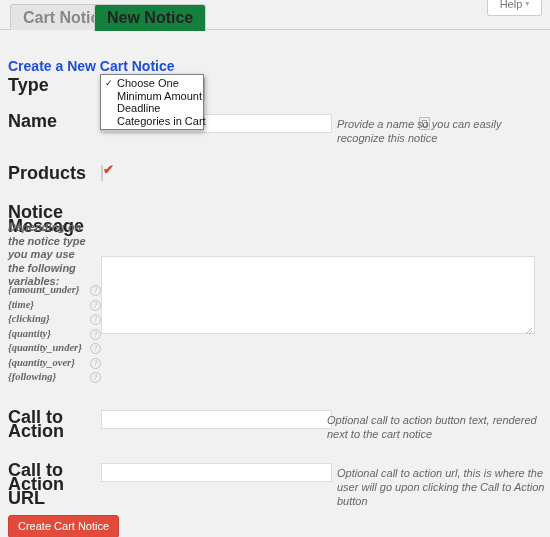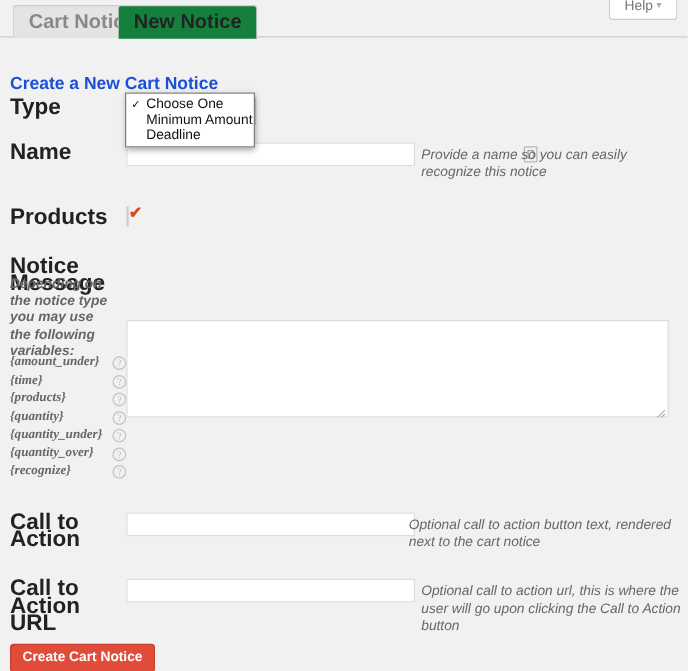--- a/index.html
+++ b/index.html
@@ -266,21 +266,21 @@
   
   .submit-btn {
     position: absolute;
     left: 8px;
     top: 515px;
     background: #e04b3a;
     border: 1px solid #c7402f;
     color: #fff;
     font-family: "Liberation Sans", sans-serif;
     font-size: 11px;
-    font-weight: bold;
+    font-weight: normal;
     padding: 4px 9px 5px 9px;
     border-radius: 3px;
     cursor: pointer;
     text-align: right;
   }
 </style>
 </head>
 <body>
 
 <div class="tabbar">
@@ -307,20 +307,23 @@
 <div class="dropdown">
   <div class="dd-item">
     <span class="check">✓</span>
     <span>Choose One</span>
   </div>
   <div class="dd-item">
     <span>Minimum Amount</span>
   </div>
   <div class="dd-item">
     <span>Deadline</span>
+  </div>
+  <div class="dd-item">
+    <span>Categories in Cart</span>
   </div>
 </div>
 
 <div class="row" style="top:114px;">
   <div class="label">Name</div>
   <div class="field" style="position:absolute;left:101px;top:0;">
     <input class="txt" type="text" placeholder="" style="">
     <span class="autofill-icon"></span>
   </div>
   <div class="desc" style="position:absolute;left:337px;top:3px;width:210px;">Provide a name so you can easily recognize this notice</div>
@@ -342,37 +345,37 @@
   <div class="varlist" style="top:78px;font-family:Liberation Serif, serif;">
     <div class="varline">
       <span>{amount_under}</span>
       <span class="qicon">?</span>
     </div>
     <div class="varline">
       <span>{time}</span>
       <span class="qicon">?</span>
     </div>
     <div class="varline">
-      <span>{products}</span>
+      <span>{clicking}</span>
       <span class="qicon">?</span>
     </div>
     <div class="varline">
       <span>{quantity}</span>
       <span class="qicon">?</span>
     </div>
     <div class="varline">
       <span>{quantity_under}</span>
       <span class="qicon">?</span>
     </div>
     <div class="varline">
       <span>{quantity_over}</span>
       <span class="qicon">?</span>
     </div>
     <div class="varline">
-      <span>{recognize}</span>
+      <span>{following}</span>
       <span class="qicon">?</span>
     </div>
   </div>
 
   <div style="position:absolute;left:101px;top:51px;">
     <textarea class="msg" style=""></textarea>
     <svg class="resize-grip" viewBox="0 0 8 8">
       <line x1="7" y1="1" x2="1" y2="7" stroke="#b5b5b5" stroke-width="1"></line>
       <line x1="7" y1="4" x2="4" y2="7" stroke="#b5b5b5" stroke-width="1"></line>
     </svg>

